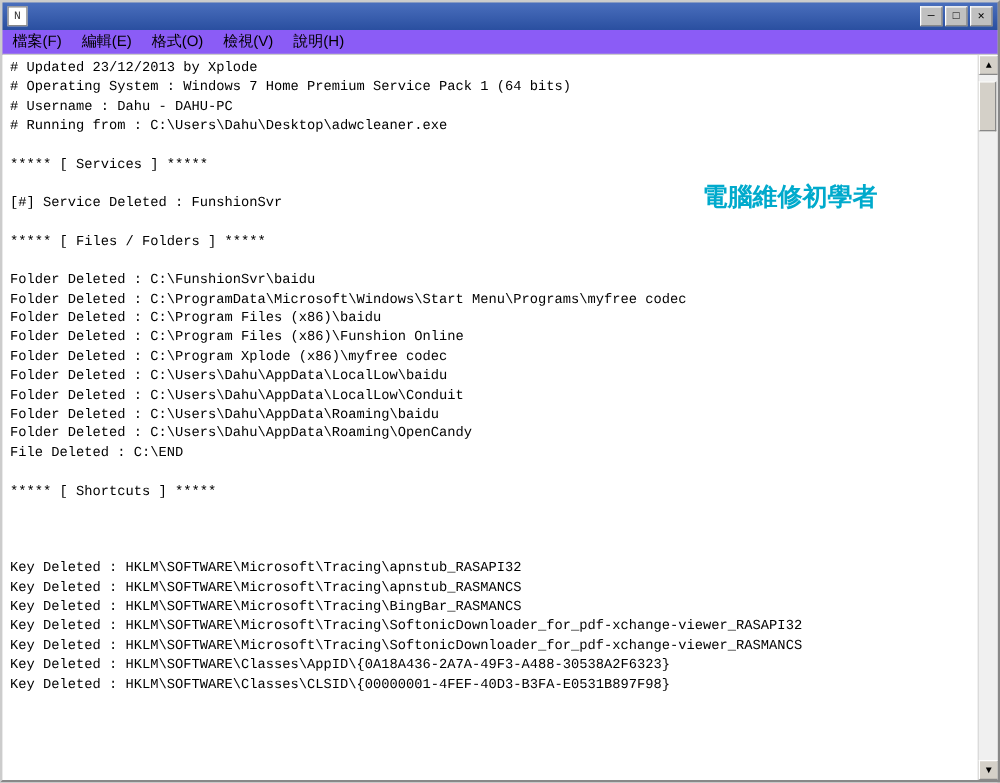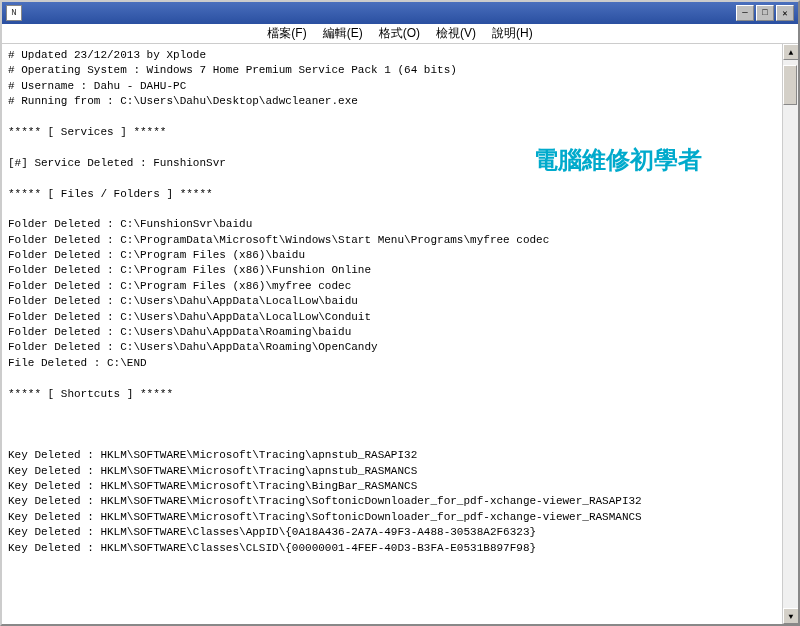--- a/index.html
+++ b/index.html
@@ -72,27 +72,26 @@
       cursor: pointer;
       display: flex;
       align-items: center;
       justify-content: center;
       font-size: 9px;
       color: #000;
     }
 
     
     .menu-bar {
-      background: #ffffff;
+      background: #8b5cf6;
       height: 20px;
       display: flex;
       align-items: center;
       border-bottom: 1px solid #ccc;
       flex-shrink: 0;
-      justify-content: center;
     }
 
     .menu-item {
       padding: 2px 8px;
       font-size: 12px;
       font-family: 'Microsoft JhengHei', 'SimSun', sans-serif;
       cursor: pointer;
       height: 100%;
       display: flex;
       align-items: center;
@@ -162,21 +161,21 @@
       line-height: 1.4;
       color: #000;
       font-size: 11px;
     }
 
     .watermark {
       position: absolute;
       top: 100px;
       right: 80px;
       color: #00aacc;
-      font-size: 24px;
+      font-size: 20px;
       font-family: Liberation Mono, monospace;
       font-weight: bold;
       pointer-events: none;
       white-space: nowrap;
     }
   </style>
 </head>
 <body>
 
 <div class="window">
@@ -212,21 +211,21 @@
           <div class="log-line">***** [ Services ] *****</div>
           <div class="log-line">&nbsp;</div>
           <div class="log-line">[#] Service Deleted : FunshionSvr</div>
           <div class="log-line">&nbsp;</div>
           <div class="log-line">***** [ Files / Folders ] *****</div>
           <div class="log-line">&nbsp;</div>
           <div class="log-line">Folder Deleted : C:\FunshionSvr\baidu</div>
           <div class="log-line">Folder Deleted : C:\ProgramData\Microsoft\Windows\Start Menu\Programs\myfree codec</div>
           <div class="log-line">Folder Deleted : C:\Program Files (x86)\baidu</div>
           <div class="log-line">Folder Deleted : C:\Program Files (x86)\Funshion Online</div>
-          <div class="log-line">Folder Deleted : C:\Program Files (x86)\myfree codec</div>
+          <div class="log-line">Folder Deleted : C:\Program Xplode (x86)\myfree codec</div>
           <div class="log-line">Folder Deleted : C:\Users\Dahu\AppData\LocalLow\baidu</div>
           <div class="log-line">Folder Deleted : C:\Users\Dahu\AppData\LocalLow\Conduit</div>
           <div class="log-line">Folder Deleted : C:\Users\Dahu\AppData\Roaming\baidu</div>
           <div class="log-line">Folder Deleted : C:\Users\Dahu\AppData\Roaming\OpenCandy</div>
           <div class="log-line">File Deleted : C:\END</div>
           <div class="log-line">&nbsp;</div>
           <div class="log-line">***** [ Shortcuts ] *****</div>
           <div class="log-line">&nbsp;</div>
           <div class="log-line">&nbsp;</div>
           <div class="log-line">&nbsp;</div>

